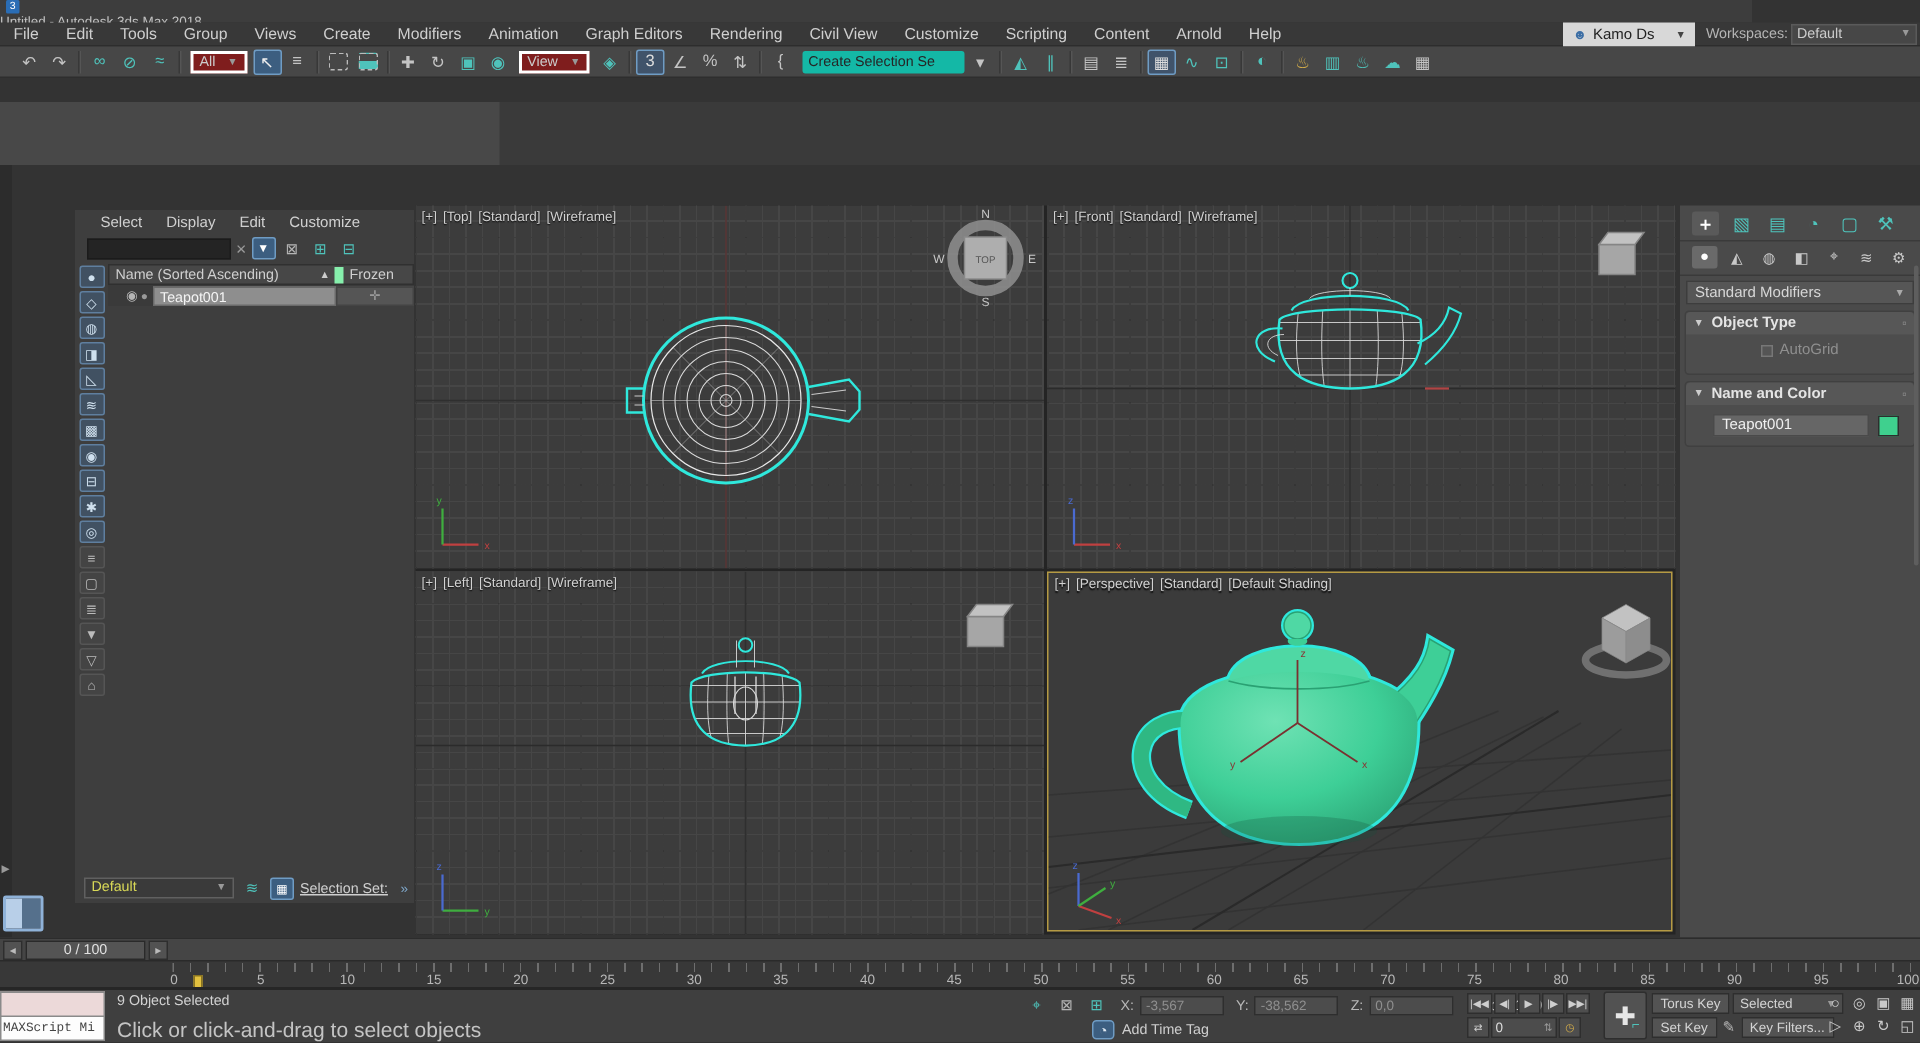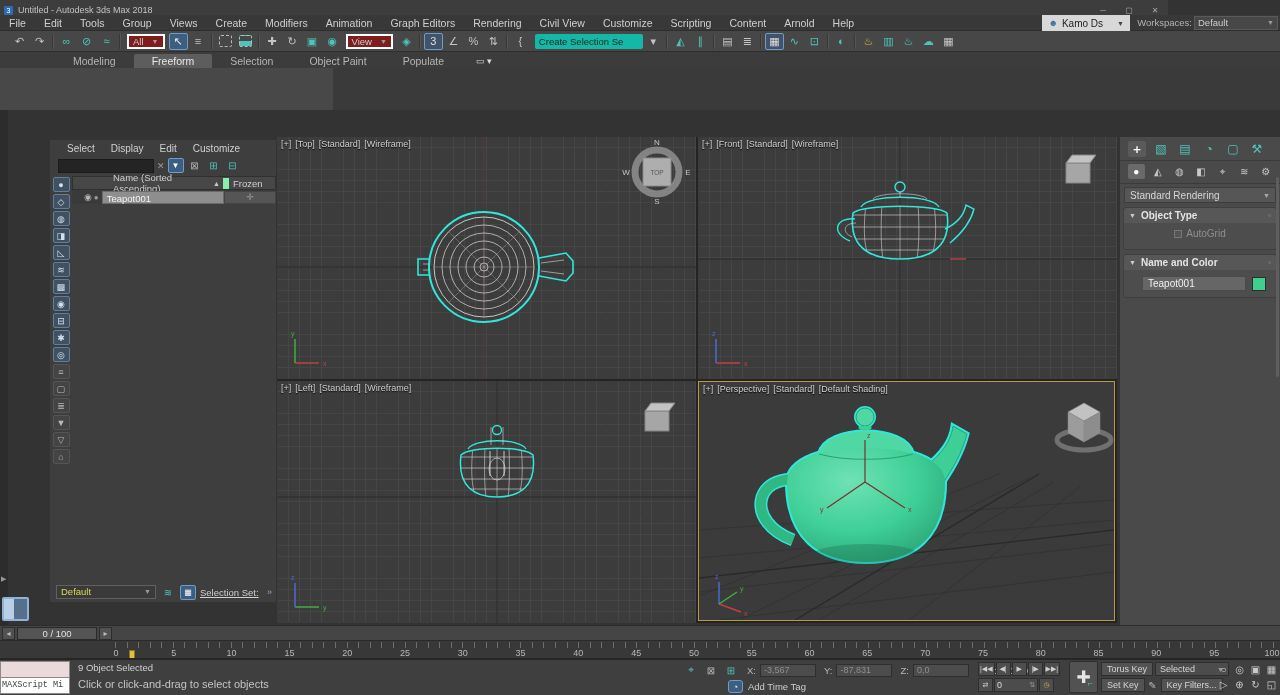--- a/index.html
+++ b/index.html
@@ -1,20 +1,20 @@
 <!DOCTYPE html>
 <html><head>
 <meta charset="utf-8">
 <style>
   * { margin:0; padding:0; box-sizing:border-box; }
   html,body { width:1280px; height:695px; overflow:hidden; background:#333; font-family:"Liberation Sans",sans-serif; }
   #app { position:relative; width:1280px; height:695px; background:#333; font-size:10px; color:#c8c8c8; }
 
   
-  #titlebar { position:absolute; left:0; top:0; width:1168px; height:15px; background:#3d3d3d; display:flex; align-items:flex-end; font-size:9px; color:#c2c2c2; }
+  #titlebar { position:absolute; left:0; top:0; width:1168px; height:15px; background:#3d3d3d; display:flex; align-items:flex-start; font-size:9px; color:#c2c2c2;flex-direction:column; }
   #titlebar .applogo { width:9px; height:9px; background:#2a6db5; margin:0 5px 0 4px; border-radius:1px; color:#fff; font-size:7px; line-height:9px; text-align:center; }
   #wincontrols { margin-left:auto; display:flex; }
   #wincontrols span { width:26px; text-align:center; color:#aaa; font-size:8px; }
   #menubar { position:absolute; left:0; top:15px; width:1280px; height:16px; background:#383838; display:flex; align-items:center; border-bottom:1px solid #2d2d2d; }
   .menu-item { padding:0 9px; font-size:10.5px; color:#cfcfcf; line-height:16px; }
   #account { position:absolute; right:150px; top:15px; height:16px; background:#d8d8d8; color:#222; display:flex; align-items:center; padding:0 6px; font-size:10px; }
   #account .usericon { color:#3c6ea5; margin-right:4px; font-size:9px; }
   #account .dd { margin-left:14px; font-size:7px; color:#444; }
   #wslabel { position:absolute; right:88px; top:15px; height:16px; line-height:16px; font-size:9.5px; color:#b5b5b5; }
   #wscombo { position:absolute; right:2px; top:16px; width:84px; height:14px; background:#474747; border:1px solid #5a5a5a; font-size:9.5px; color:#ccc; padding:0 3px; line-height:12px; }
@@ -56,21 +56,21 @@
   #exp-search { width:96px; height:14px; background:#242424; border:1px solid #1b1b1b; color:#ccc; font-size:9px; padding:0 3px; }
   #exp-search-row .clear { color:#9a9a9a; font-size:9px; }
   .mini { width:16px; height:15px; display:inline-flex; align-items:center; justify-content:center; font-size:10px; color:#4fc3bb; border-radius:2px; }
   .mini.blue { background:#3c5e80; border:1px solid #6f9cc4; color:#fff; font-size:8px; }
   .mini.gray { color:#b5b5b5; }
   #exp-grid { display:flex; }
   #exp-side { width:22px; display:flex; flex-direction:column; align-items:center; gap:2px; padding-top:1px; }
   .sei { width:17px; height:15px; border:1px solid #5f7f9f; border-radius:2px; background:#415162; color:#cfe0ee; font-size:9px; display:flex; align-items:center; justify-content:center; }
   .sei.plain { border-color:#555; background:#444; color:#bbb; }
   #exp-main { flex:1; }
-  #exp-header { display:flex; align-items:center; height:14px; background:#474747; border:1px solid #303030; font-size:9.5px; color:#cfcfcf;padding-left:36px; }
+  #exp-header { display:flex; align-items:center; height:14px; background:#474747; border:1px solid #303030; font-size:9.5px; color:#cfcfcf; }
   #exp-header .namecol { flex:1; padding-left:4px; }
   #exp-header .sort { color:#ccc; font-size:7px; margin-right:3px; }
   #exp-header .frozencol { width:52px; border-left:6px solid #86efac; padding-left:4px; }
   #exp-row { display:flex; align-items:center; height:14px; background:#3a3a3a; font-size:9.5px; }
   #exp-row .eye { color:#b5b5b5; font-size:9px; margin:0 2px 0 12px; }
   #exp-row .dot { color:#999; font-size:8px; margin-right:3px; }
   #exp-row .namechip { flex:1; background:#8e8e8e; color:#f4f4f4; height:13px; line-height:13px; padding-left:4px; border:1px solid #6a6a6a; }
   #exp-row .frozencell { width:52px; text-align:center; color:#9a9a9a; font-size:9px; background:#555; height:13px; border:1px solid #444; }
   #exp-footer { position:absolute; left:0; bottom:0; width:226px; height:20px; display:flex; align-items:center; gap:4px; padding-left:6px; background:#3e3e3e; }
   #exp-preset { width:100px; height:14px; background:#3a3a3a; border:1px solid #606060; color:#d8d857; font-size:9.5px; padding:0 4px; line-height:12px; }
@@ -128,21 +128,21 @@
   .tlb { width:22px; text-align:center; font-size:9px; color:#b8b8b8; }
   #frame-marker { position:absolute; left:129px; top:9px; width:6px; height:9px; background:#e3c13f; border:1px solid #8a7420; }
 
   
   #statusbar { position:absolute; left:0; top:658px; width:1280px; height:37px; background:#3f3f3f; border-top:2px solid #262626; }
   #maxscript { position:absolute; left:0; top:1px; width:70px; height:34px; }
   #maxscript .pink { height:17px; background:#ecd9d9; border:1px solid #8a8a8a; }
   #maxscript .white { height:16px; background:#fdfdfd; border:1px solid #8a8a8a; border-top:none; font-family:"Liberation Mono",monospace; font-size:8.5px; color:#444; padding-left:1px; line-height:15px; white-space:nowrap; overflow:hidden; }
   #status-texts { position:absolute; left:78px; top:2px; }
   #status-texts .sel { font-size:9.5px; color:#d2d2d2; margin-bottom:5px; }
-  #status-texts .prompt { font-size:11px; color:#c4c4c4; }
+  #status-texts .prompt { font-size:14px; color:#c4c4c4; }
   #coordrow { position:absolute; left:683px; top:3px; display:flex; align-items:center; gap:4px; }
   .sbi { width:16px; height:14px; display:inline-flex; align-items:center; justify-content:center; font-size:10px; color:#4fc3bb; }
   .sbi.gray { color:#b5b5b5; }
   .coordlbl { color:#b8b8b8; font-size:9.5px; margin-left:4px; }
   .coordfield { width:56px; height:13px; background:#4c4c4c; border:1px solid #2e2e2e; color:#8f8f8f; font-size:9px; display:inline-flex; align-items:center; padding-left:3px; }
   #gridlbl { color:#d0d0d0; font-size:9.5px; margin-left:8px; }
   #timetagrow { position:absolute; left:728px; top:20px; display:flex; align-items:center; gap:5px; }
   #timetagrow .tticon { width:15px; height:13px; background:#3c5e80; border:1px solid #6f9cc4; border-radius:3px; color:#dfe9f2; font-size:9px; display:flex; align-items:center; justify-content:center; }
   #timetagrow .ttlbl { color:#cfcfcf; font-size:9.5px; }
   #playback { position:absolute; left:978px; top:2px; width:88px; }
@@ -265,30 +265,20 @@
         <span class="tbi accent">◐</span>
         <span class="tbi sep"></span>
         <span class="tbi gold">♨</span>
         <span class="tbi accent">▥</span>
         <span class="tbi accent">♨</span>
         <span class="tbi accent">☁</span>
         <span class="tbi">▦</span>
       </div>
   </div>
 
-  <div id="ribbontabs">
-    <div style="display:flex">
-        <span class="rtab">Modeling</span>
-        <span class="rtab active">Freeform</span>
-        <span class="rtab">Selection</span>
-        <span class="rtab">Object Paint</span>
-        <span class="rtab">Populate</span>
-      </div>
-    <span id="ribbon-minbtn">▭ ▾</span>
-  </div>
   <div id="ribbonbody">
       <div class="panelarea"></div>
     </div>
 
   <div id="leftstrip">
     <span class="flyarrow">▶</span>
   </div>
   <div id="vp-layout-icon"></div>
 
   <div id="explorer">
@@ -572,21 +562,21 @@
 
     <span class="cmdcat activecat">●</span>
         <span class="cmdcat">◭</span>
         <span class="cmdcat">◍</span>
         <span class="cmdcat">◧</span>
         <span class="cmdcat">⌖</span>
         <span class="cmdcat">≋</span>
         <span class="cmdcat">⚙</span>
       </div>
     <div id="cmd-combo">
-      <span>Standard Rendering</span>
+      <span>Standard Modifiers</span>
       <span class="dd">▼</span>
     </div>
     <div class="rollout">
       <div class="rollhead">
         <span class="arr">▼</span>
         <span>Object Type</span>
         <span class="pin">▫</span>
       </div>
       <div id="autogrid-row">
         <span class="cb"></span>
@@ -652,21 +642,21 @@
       <div class="prompt">Click or click-and-drag to select objects</div>
     </div>
 
     <div id="coordrow">
       <span class="sbi">⌖</span>
       <span class="sbi gray">⊠</span>
       <span class="sbi">⊞</span>
       <span class="coordlbl">X:</span>
       <span class="coordfield">-3,567</span>
       <span class="coordlbl">Y:</span>
-      <span class="coordfield">-87,831</span>
+      <span class="coordfield">-38,562</span>
       <span class="coordlbl">Z:</span>
       <span class="coordfield">0,0</span>
       <span id="gridlbl">Grid = 10,0</span>
     </div>
     <div id="timetagrow">
       <span class="tticon">◔</span>
       <span class="ttlbl">Add Time Tag</span>
     </div>
 
     <div id="playback">

